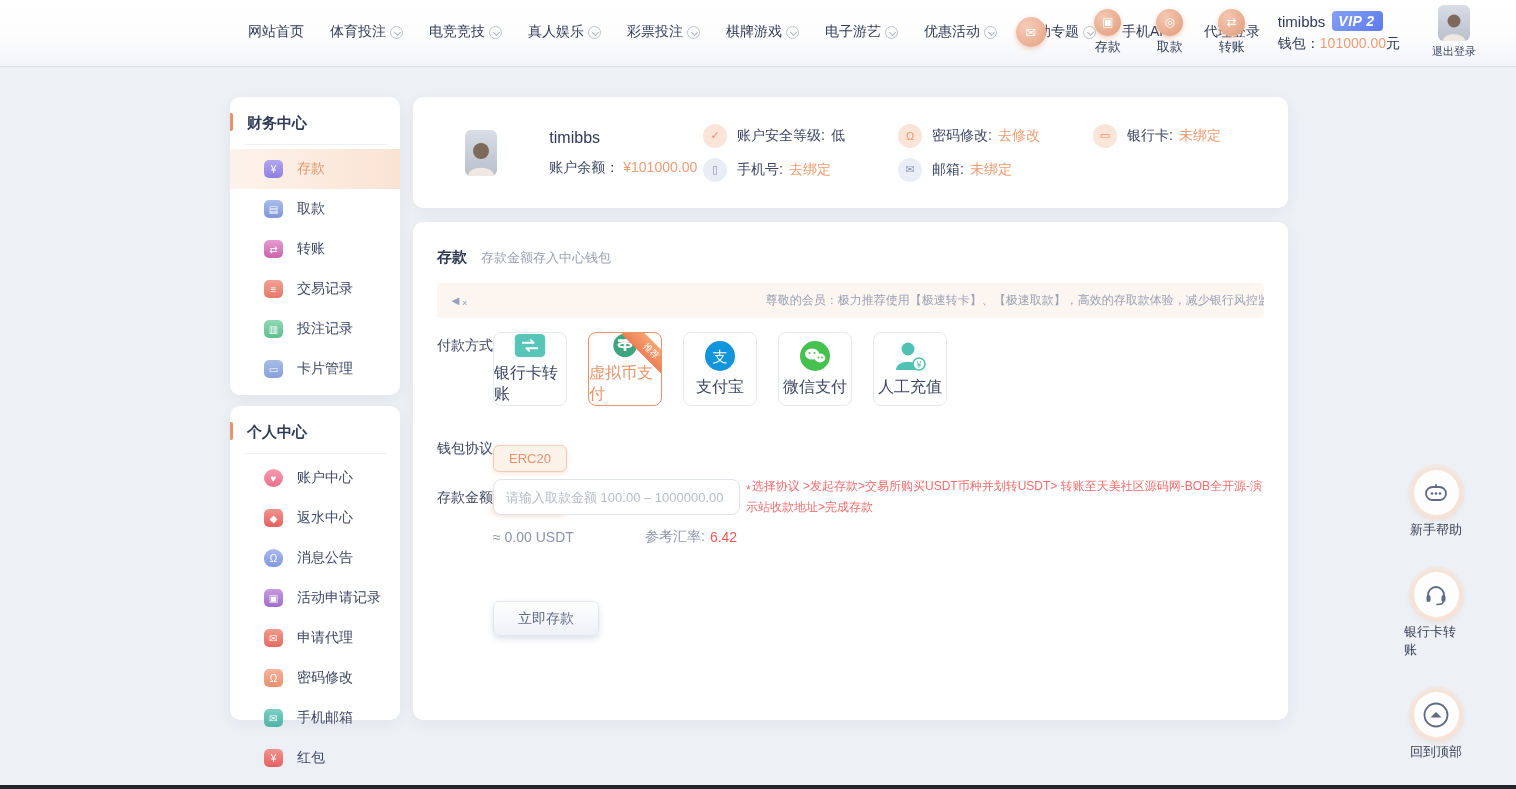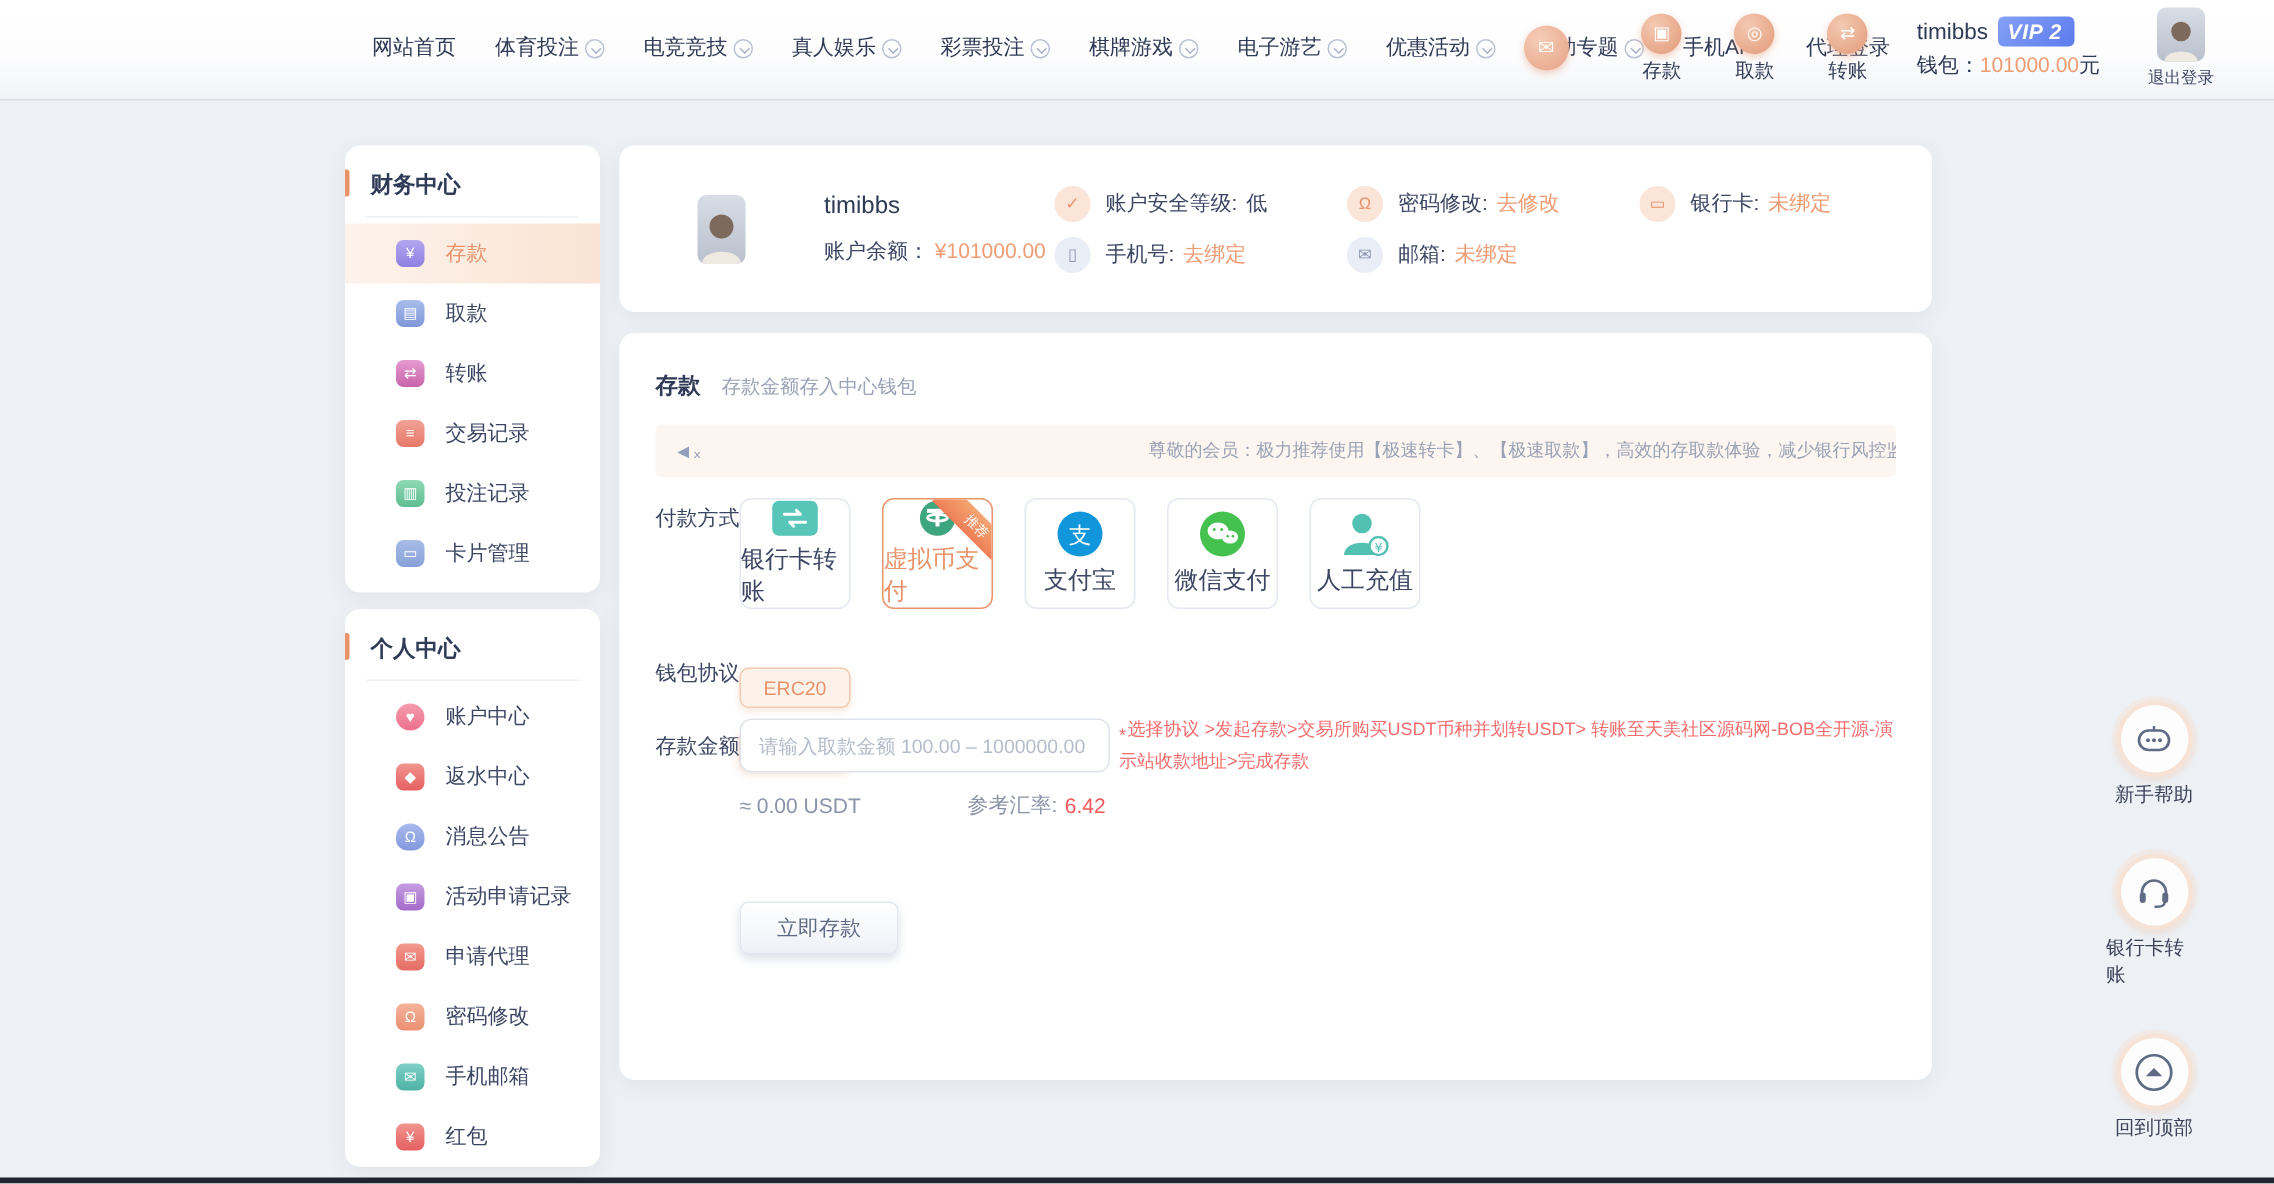--- a/index.html
+++ b/index.html
@@ -33,21 +33,21 @@
   .hdr-user-row2 .orange { color:#ef9c73; }
   .hdr-avatar-wrap { display:flex; flex-direction:column; align-items:center; gap:3px; margin-left:14px; cursor:pointer; }
   .avatar { border-radius:6px; background:linear-gradient(180deg,#d8dde6,#b9c0cc); overflow:hidden; display:flex; align-items:flex-end; justify-content:center; }
   .hdr-avatar { width:32px; height:36px; }
   .logout { font-size:11px; color:#3c4663; }
 
   
   .side-card { position:absolute; left:230px; width:170px; background:#fff; border-radius:10px;
          box-shadow:0 4px 14px rgba(90,110,150,.08); }
   #side-finance { top:97px; height:298px; }
-  #side-personal { top:406px; height:372px; }
+  #side-personal { top:406px; height:314px; }
   .sec-head { position:relative; padding:17px 16px 11px 17px; }
   .sec-bar { position:absolute; left:0; top:16px; width:3px; height:18px; background:#e8936a; border-radius:0 2px 2px 0; }
   .sec-title { font-size:15px; color:#2f3a56; font-weight:bold; }
   .sec-div { height:1px; background:#edf0f4; margin:0 14px 4px 14px; }
   .side-item { display:flex; align-items:center; gap:14px; height:40px; padding-left:34px; cursor:pointer; font-size:14px; color:#3c4663; }
   .side-item.active { background:linear-gradient(90deg,#fdf3ec 0%,#fae3d3 100%); color:#e8936a; }
   .side-ico { width:19px; height:18px; border-radius:5px; display:flex; align-items:center; justify-content:center;
          color:#fff; font-size:10px; flex-shrink:0; }
 
   

